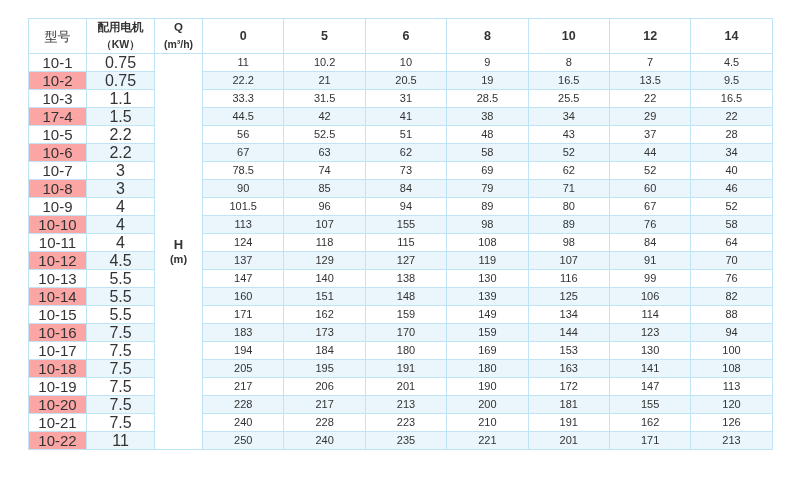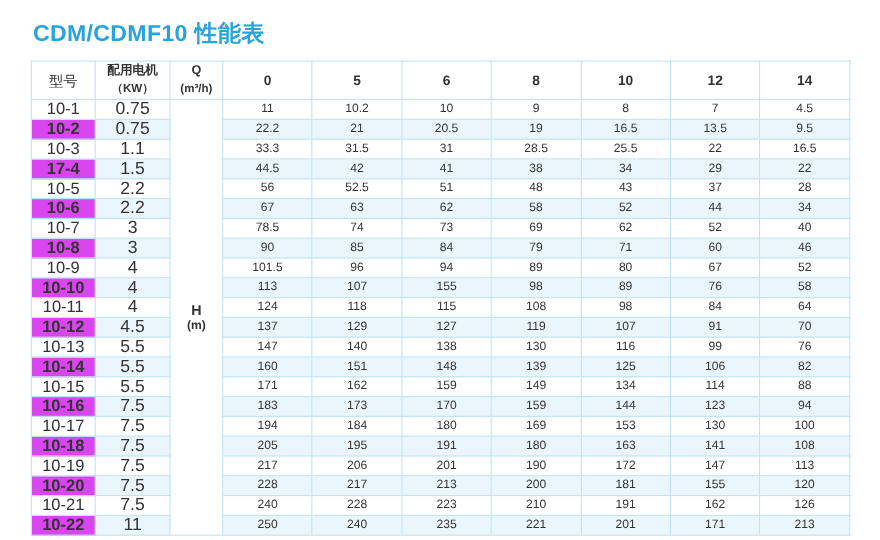--- a/index.html
+++ b/index.html
@@ -88,31 +88,29 @@
     vertical-align: middle;
     border-left: 1px solid #bfe4f5;
     border-right: 1px solid #bfe4f5;
   }
   td.hcell .hline1 { display:block; font-size: 13px; line-height: 15px;}
   td.hcell .hline2 { display:block; font-size: 11px; line-height: 14px;}
   tr.alt td {
     background: #eaf6fc;
   }
   tr.alt td.model {
-    background: #d946ef;
-    font-weight: bold;
+    background: #fca5a5;
   }
   td.data { color: #2b2b2b; }
 </style>
 </head>
 <body>
 
 <div class="page">
 
-  <h1 class="title">CDM/CDMF10 性能表</h1>
 
   <table class="perf">
     <colgroup>
       <col class="c-model">
       <col class="c-power">
       <col class="c-q">
       <col class="c-data">
         <col class="c-data">
         <col class="c-data">
         <col class="c-data">

